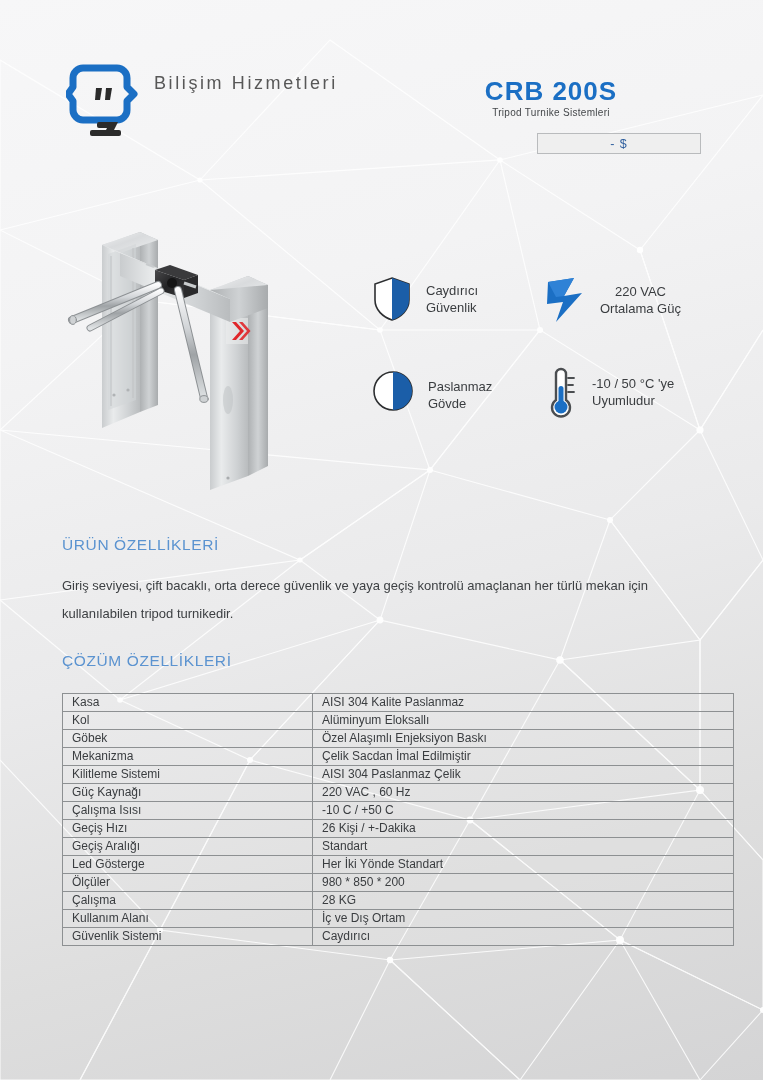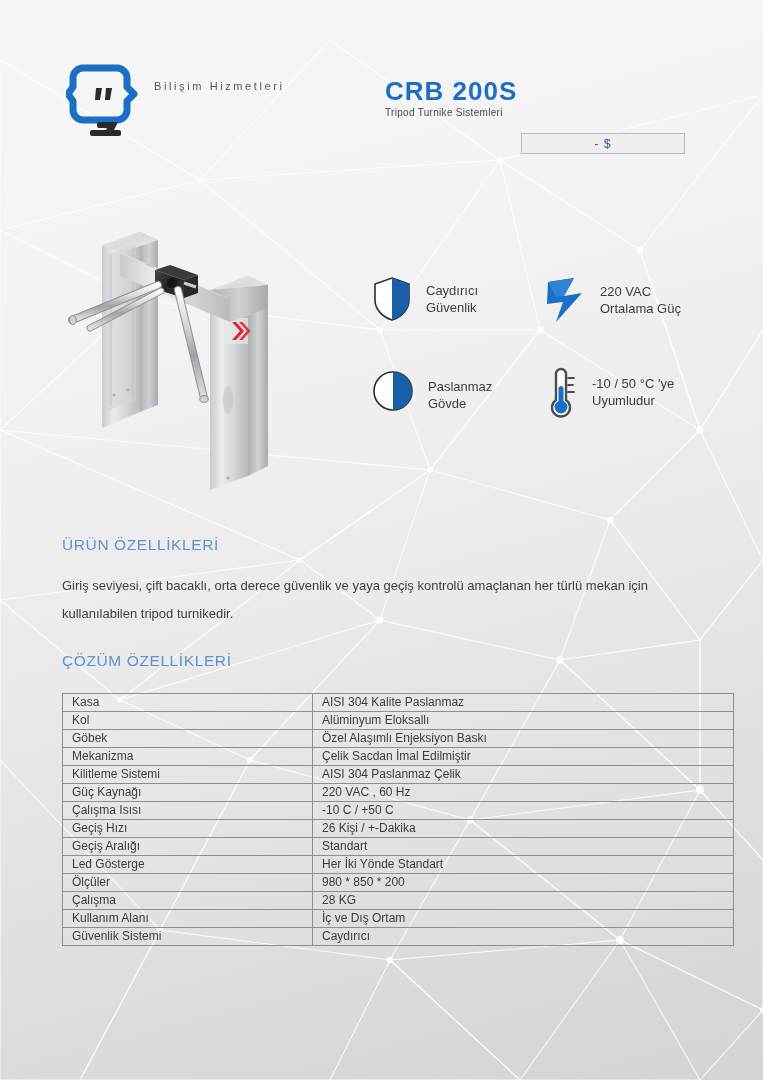--- a/index.html
+++ b/index.html
@@ -53,32 +53,32 @@
   #logo-wordmark {
     font-size: 41px;
     font-weight: bold;
     letter-spacing: 0.5px;
     line-height: 1;
     white-space: nowrap;
   }
   .wm-dark { color: #2b2b2b; }
   .wm-blue { color: #1b6fc4; }
   #logo-tagline {
-    margin-top: 12px;
+    margin-top: 5px;
     text-align: right;
-    font-size: 11px;
+    font-size: 18px;
     letter-spacing: 2.6px;
     color: #575757;
     white-space: nowrap;
   }
   #header-right {
     position: absolute;
-    right: 78px;
+    right: 62px;
     top: 26px;
-    text-align: left;
+    text-align: center;
     width: 300px;
   }
   #model-title {
     font-size: 26px;
     font-weight: bold;
     color: #1b6fc4;
     letter-spacing: 1px;
     line-height: 1.05;
   }
   #model-subtitle {
@@ -129,21 +129,21 @@
     justify-content: center;
   }
   .feature-text {
     margin-left: 14px;
     font-size: 13px;
     line-height: 17px;
     color: #3a3d40;
     white-space: nowrap;
   }
   #feature-shield  { left: 0px;   top: 4px;  }
-  #feature-power   { left: 172px; top: 4px;  }
+  #feature-power   { left: 172px; top: 4px; text-align: center;  }
   #feature-body    { left: 0px;   top: 98px; align-items: flex-end; }
   #feature-temp    { left: 172px; top: 92px; }
   
   .section-heading {
     position: absolute;
     font-size: 15.5px;
     color: #5b93d0;
     letter-spacing: 0.6px;
   }
   #heading-product { left: 62px; top: 536px; }

